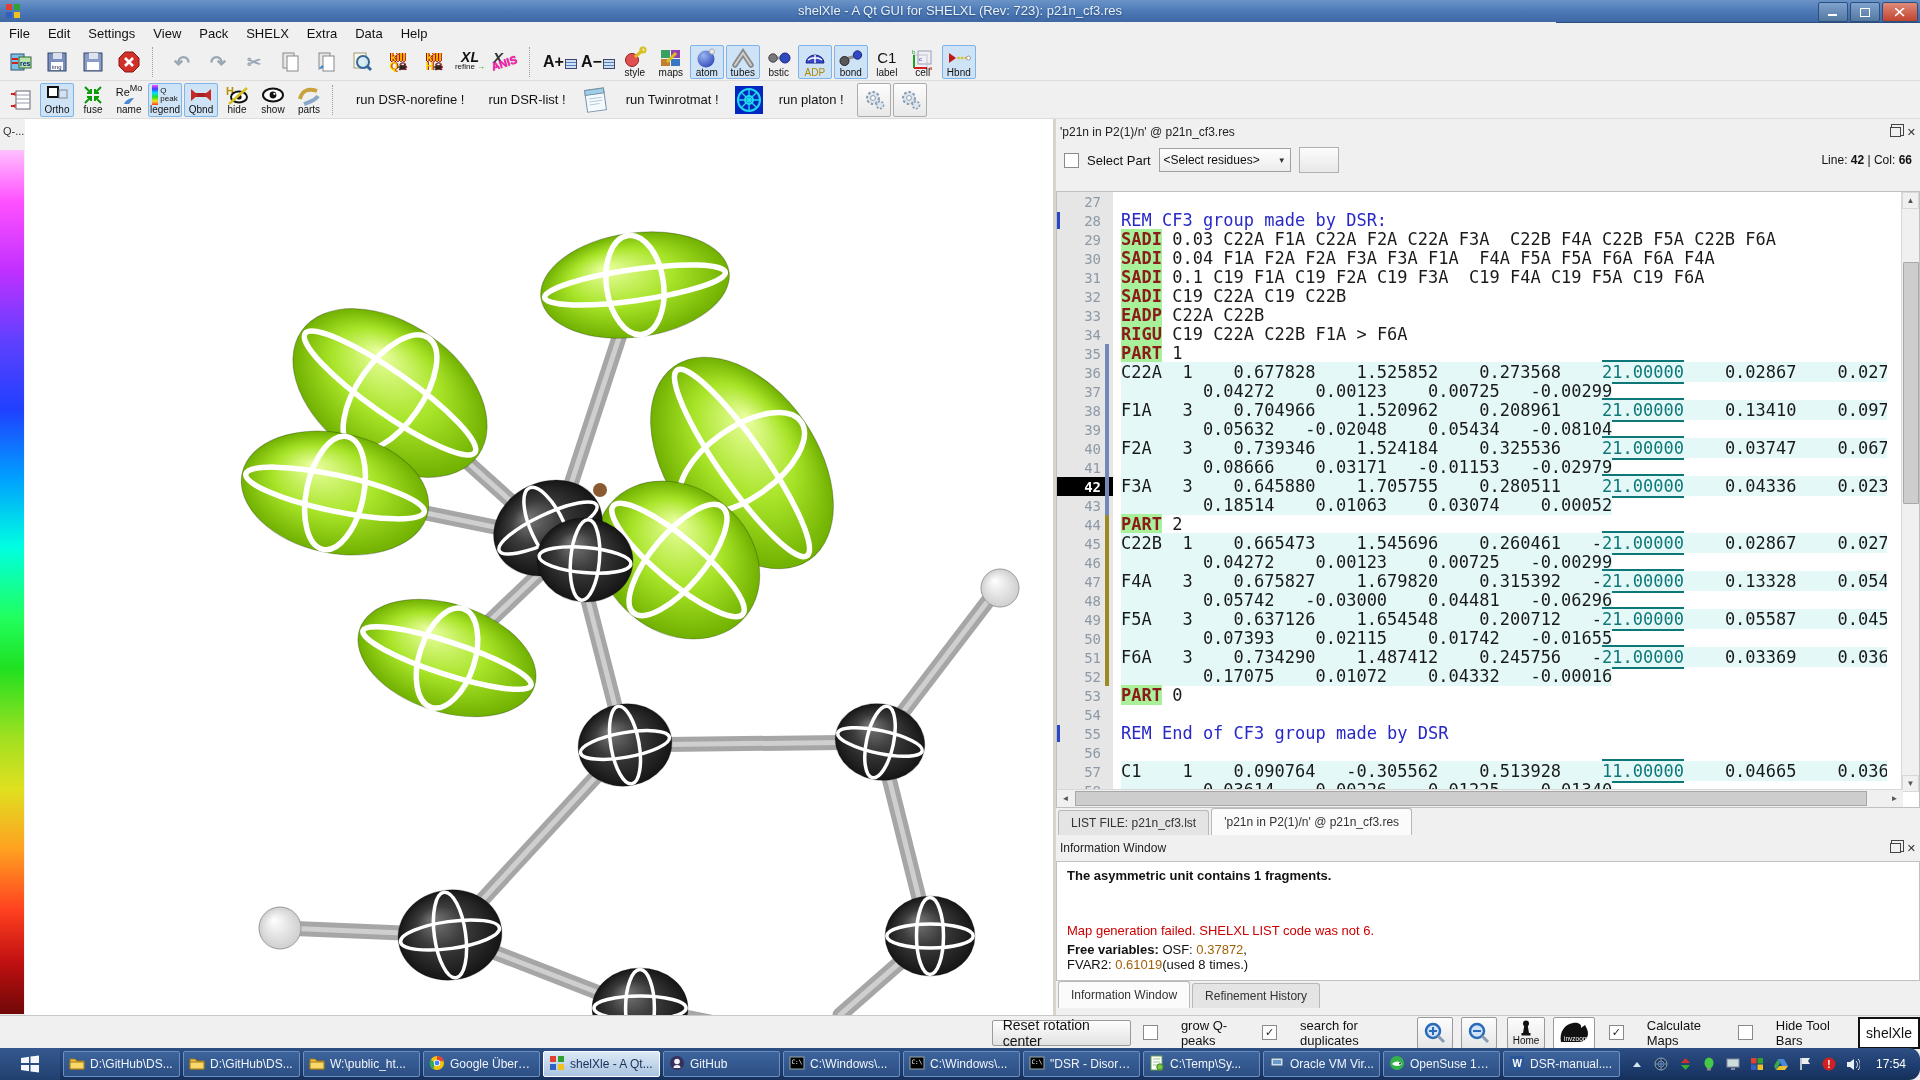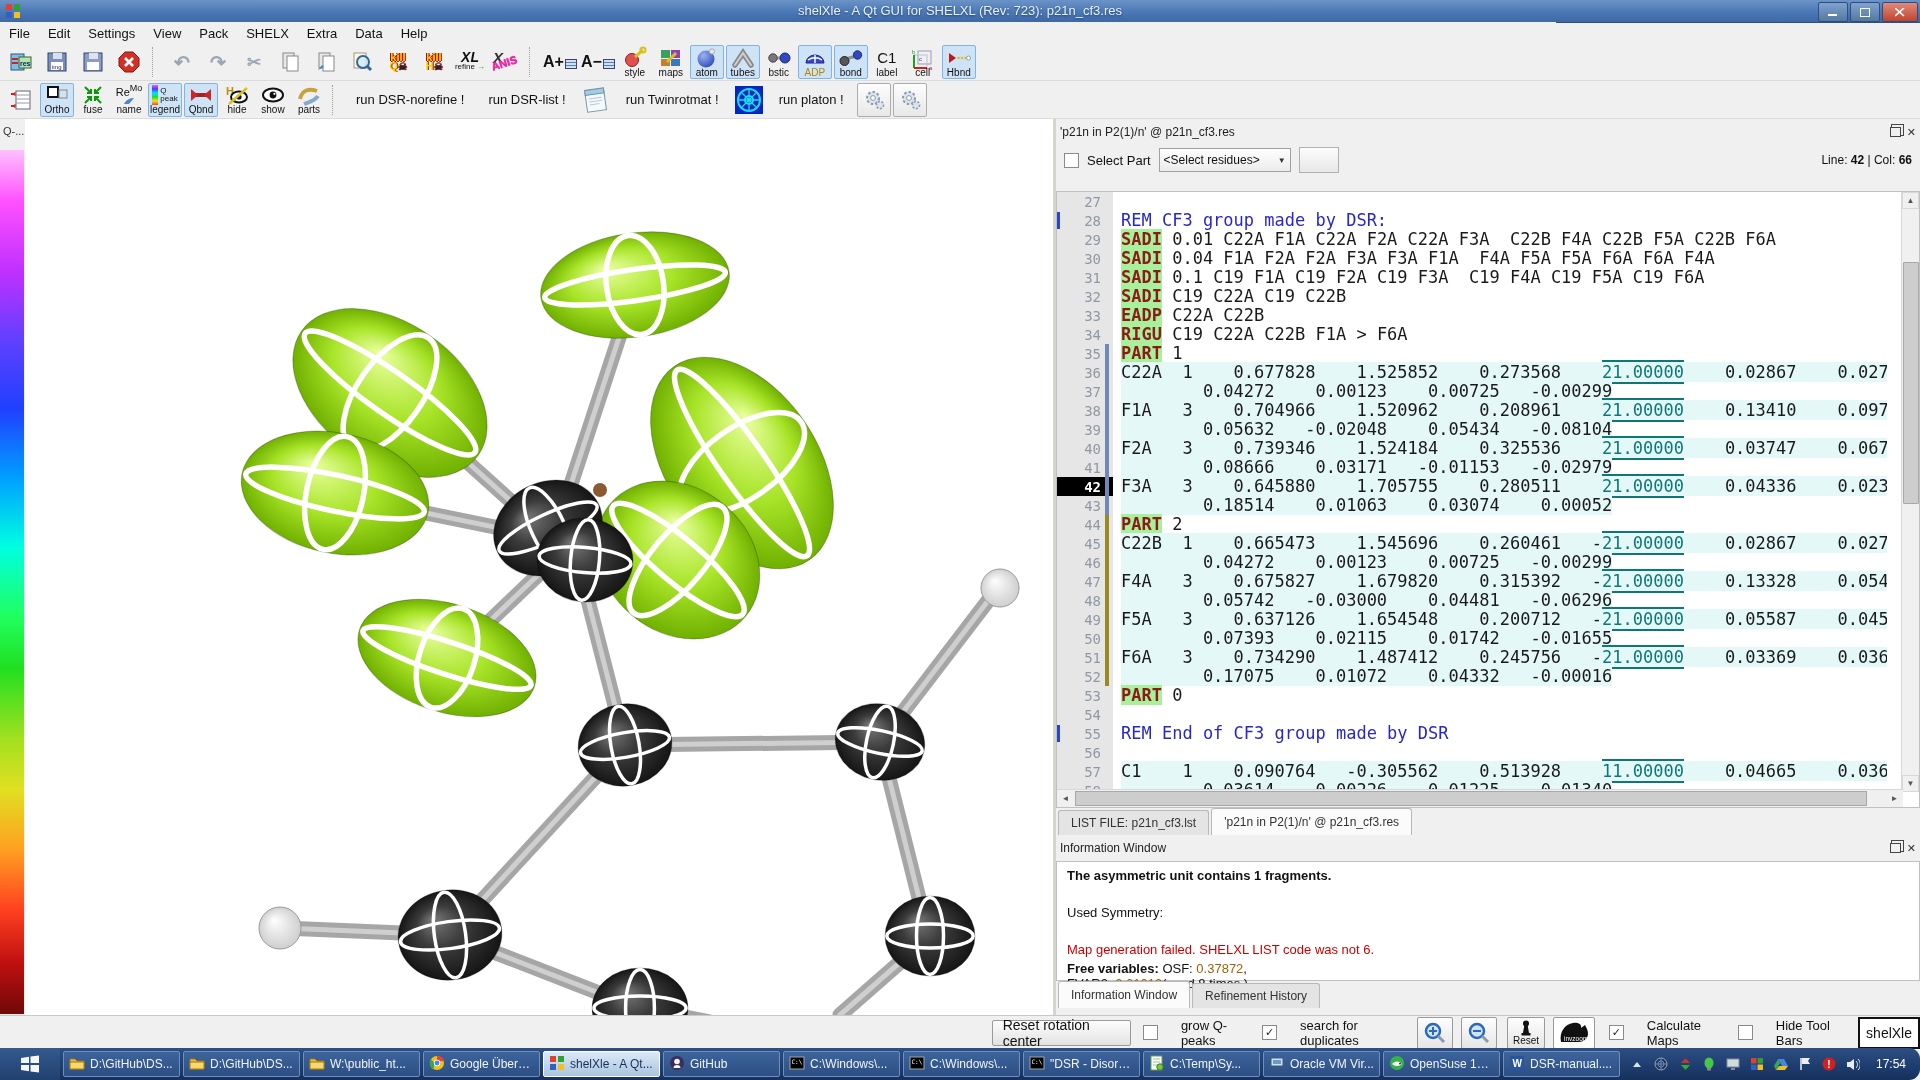--- a/index.html
+++ b/index.html
@@ -684,21 +684,21 @@
       </div>
       <div class="smallbtn"></div>
       <span id="linecol">
         <span>Line: </span><b>42</b><span> | </span><span>Col: </span><b>66</b>
       </span>
     </div>
     <div id="editorwrap">
       <div id="code">
           <div class="eline"><div class="gut"><span class="gnum">27</span><span class="gmark"></span></div><div class="ebody"></div></div>
           <div class="eline"><div class="gut leftbar"><span class="gnum">28</span><span class="gmark"></span></div><div class="ebody"><span class="rem">REM CF3 group made by DSR:</span></div></div>
-          <div class="eline"><div class="gut"><span class="gnum">29</span><span class="gmark"></span></div><div class="ebody"><span class="kw">SADI</span><span> 0.01 C22A F1A C22A F2A C22A F3A  C22B F4A C22B F5A C22B F6A</span></div></div>
+          <div class="eline"><div class="gut"><span class="gnum">29</span><span class="gmark"></span></div><div class="ebody"><span class="kw">SADI</span><span> 0.03 C22A F1A C22A F2A C22A F3A  C22B F4A C22B F5A C22B F6A</span></div></div>
           <div class="eline"><div class="gut"><span class="gnum">30</span><span class="gmark"></span></div><div class="ebody"><span class="kw">SADI</span><span> 0.04 F1A F2A F2A F3A F3A F1A  F4A F5A F5A F6A F6A F4A</span></div></div>
           <div class="eline"><div class="gut"><span class="gnum">31</span><span class="gmark"></span></div><div class="ebody"><span class="kw">SADI</span><span> 0.1 C19 F1A C19 F2A C19 F3A  C19 F4A C19 F5A C19 F6A</span></div></div>
           <div class="eline"><div class="gut"><span class="gnum">32</span><span class="gmark"></span></div><div class="ebody"><span class="kw">SADI</span><span> C19 C22A C19 C22B</span></div></div>
           <div class="eline"><div class="gut"><span class="gnum">33</span><span class="gmark"></span></div><div class="ebody"><span class="kw">EADP</span><span> C22A C22B</span></div></div>
           <div class="eline"><div class="gut"><span class="gnum">34</span><span class="gmark"></span></div><div class="ebody"><span class="kw">RIGU</span><span> C19 C22A C22B F1A &gt; F6A</span></div></div>
           <div class="eline"><div class="gut"><span class="gnum">35</span><span class="gmark blue"></span></div><div class="ebody"><span class="kw">PART</span><span> 1</span></div></div>
           <div class="eline"><div class="gut"><span class="gnum">36</span><span class="gmark blue"></span></div><div class="ebody"><span class="atombg"><span>C22A  1    0.677828    1.525852    0.273568    </span><span class="fv">21.00000</span><span>    0.02867    0.02715</span></span></div></div>
           <div class="eline"><div class="gut"><span class="gnum">37</span><span class="gmark blue"></span></div><div class="ebody"><span class="atombg">        0.04272    0.00123    0.00725   -0.00299</span></div></div>
           <div class="eline"><div class="gut"><span class="gnum">38</span><span class="gmark blue"></span></div><div class="ebody"><span class="atombg"><span>F1A   3    0.704966    1.520962    0.208961    </span><span class="fv">21.00000</span><span>    0.13410    0.09755</span></span></div></div>
           <div class="eline"><div class="gut"><span class="gnum">39</span><span class="gmark blue"></span></div><div class="ebody"><span class="atombg">        0.05632   -0.02048    0.05434   -0.08104</span></div></div>
@@ -741,21 +741,20 @@
       <div class="dockhead">
         <span class="dtitle">Information Window</span>
         <span class="dockicons">
             <span class="dsq"></span>
             <span>✕</span>
           </span>
       </div>
       <div id="infocontent">
         <div class="b">The asymmetric unit contains 1 fragments.</div>
         <div class="gap"></div>
-        <div>Used Symmetry:</div>
         <div class="gap"></div>
         <div class="err">Map generation failed. SHELXL LIST code was not 6.</div>
         <div style="margin-bottom:0;">
           <span class="b">Free variables: </span><span>OSF: </span><span class="val">0.37872</span><span>,</span>
         </div>
         <div>
           <span>FVAR2: </span><span class="val">0.61019</span><span>(used 8 times.)</span>
         </div>
       </div>
       <div class="tabrow" id="infotabs" style="position:relative;top:0;margin-top:2px;">
@@ -789,21 +788,21 @@
           <path d="M6 10h8" stroke="#2a6ab8" stroke-width="2"></path>
           <path d="M15 15l6 6" stroke="#8a9ab0" stroke-width="3"></path>
         </svg>
     </div>
     <div class="sqbtn" style="margin-left:10px;width:40px;">
       <svg width="14" height="16" viewBox="0 0 14 16">
           <circle cx="7" cy="3.5" r="3" fill="#111"></circle>
           <path d="M4 13l1.2-7h3.6L10 13z" fill="#111"></path>
           <rect x="2.5" y="13" width="9" height="2.5" fill="#111"></rect>
         </svg>
-      <span class="scap">Reset</span>
+      <span class="scap">Home</span>
     </div>
     <div class="sqbtn" style="margin-left:8px;width:44px;background:#fff;">
       <svg width="34" height="26" viewBox="0 0 34 26">
         <path d="M4 22C2 12 8 4 16 3c6-1 9 2 8 5l4-3 2 4c3 7-1 13-9 13z" fill="#111"></path>
         <text x="7" y="21" font-size="6.5" fill="#fff" font-family="Liberation Sans,sans-serif">invzoom</text>
       </svg>
     </div>
     <div class="cbrow" style="margin-left:14px;">
       <span class="cb checked" id="cb-calc">✓</span>
       <span>Calculate Maps</span>

